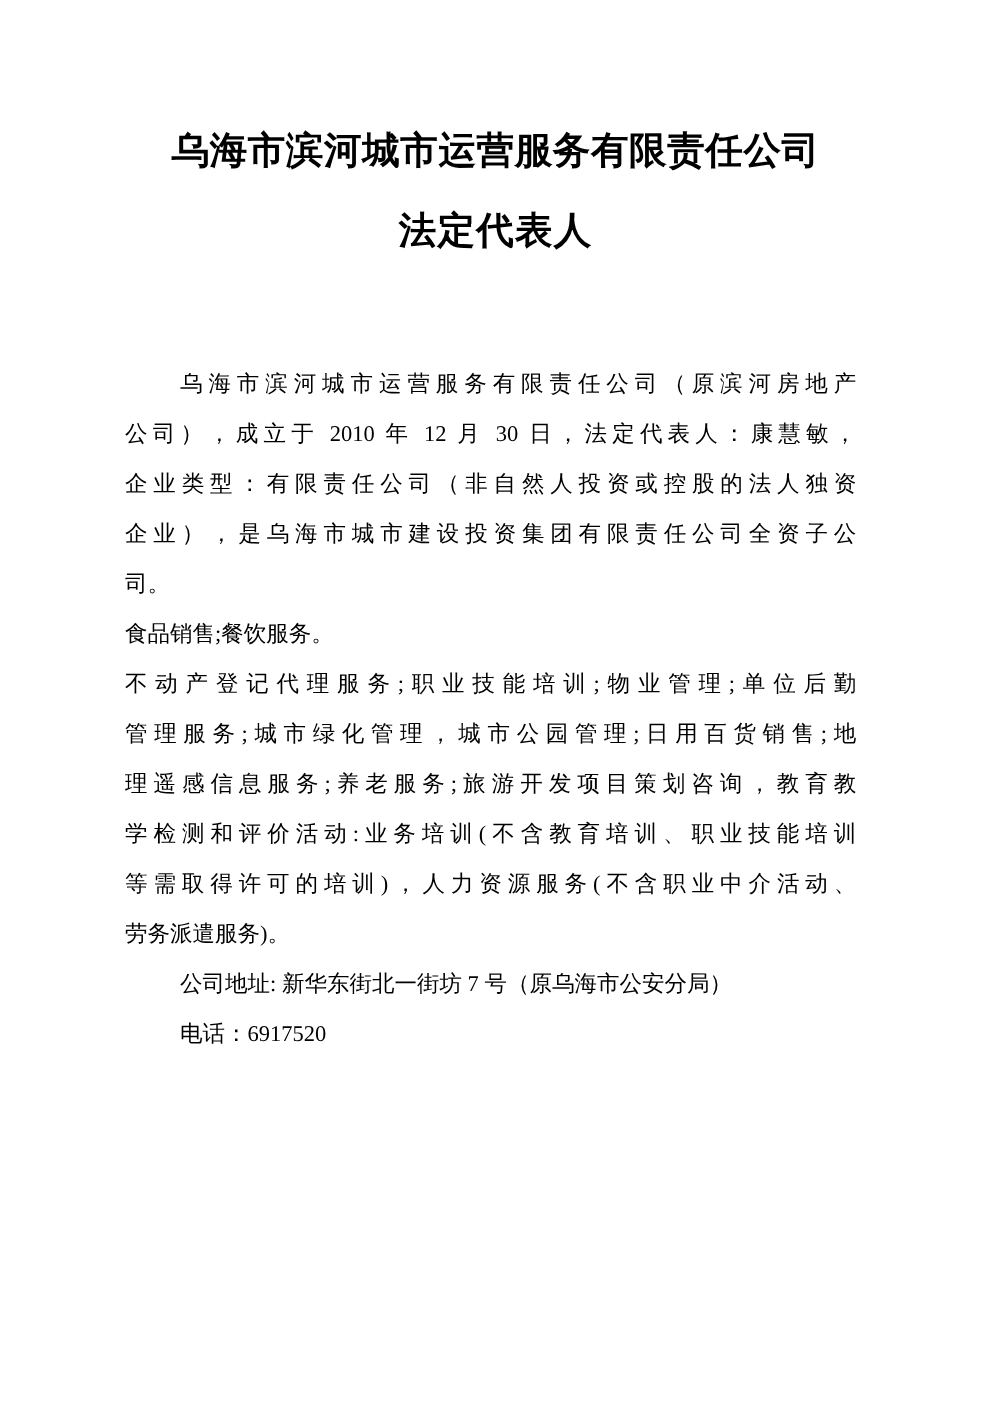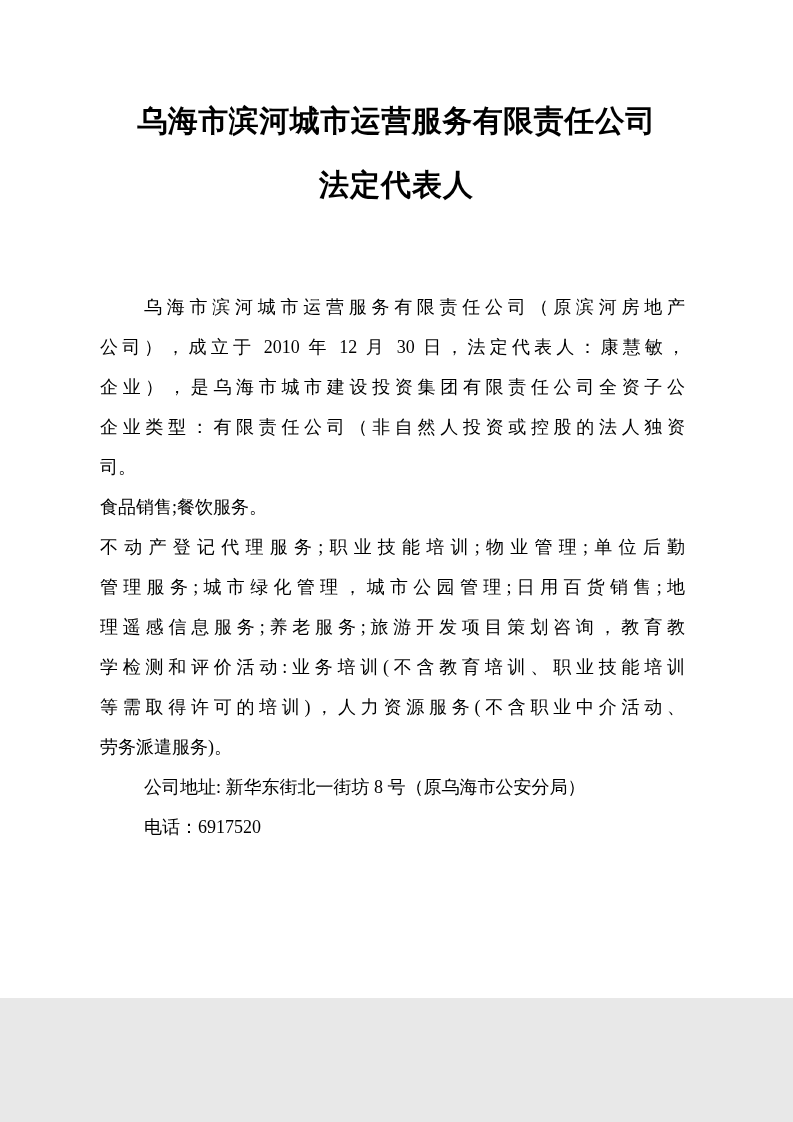--- a/index.html
+++ b/index.html
@@ -1,19 +1,19 @@
 <!DOCTYPE html>
 <html><head>
 <meta charset="utf-8">
 <style>
   html, body { margin: 0; padding: 0; background: #e8e8e8; }
   .page {
     position: relative;
     width: 793px;
-    height: 998px;
+    height: 1122px;
     margin: 0 auto;
     background: #ffffff;
     color: #000000;
     font-family: "Liberation Serif", "DejaVu Serif", serif;
     overflow: hidden;
   }
   .doc-title {
     position: absolute;
     left: 0;
     width: 100%;
@@ -54,40 +54,40 @@
 
   <div class="doc-title t1">乌海市滨河城市运营服务有限责任公司</div>
 
   <div class="doc-title t2">法定代表人</div>
 
   <div class="doc-body">
 
     <div>
       <div class="text-line indent fill">乌海市滨河城市运营服务有限责任公司（原滨河房地产</div>
       <div class="text-line fill">公司），成立于 2010 年 12 月 30 日，法定代表人：康慧敏，</div>
+      <div class="text-line fill">企业类型：有限责任公司（非自然人投资或控股的法人独资</div>
       <div class="text-line fill">企业），是乌海市城市建设投资集团有限责任公司全资子公</div>
-      <div class="text-line fill">企业类型：有限责任公司（非自然人投资或控股的法人独资</div>
       <div class="text-line">司。</div>
     </div>
 
     <div>
       <div class="text-line">食品销售;餐饮服务。</div>
     </div>
 
     <div>
       <div class="text-line fill">不动产登记代理服务;职业技能培训;物业管理;单位后勤</div>
       <div class="text-line fill">管理服务;城市绿化管理，城市公园管理;日用百货销售;地</div>
       <div class="text-line fill">理遥感信息服务;养老服务;旅游开发项目策划咨询，教育教</div>
       <div class="text-line fill">学检测和评价活动:业务培训(不含教育培训、职业技能培训</div>
       <div class="text-line fill">等需取得许可的培训)，人力资源服务(不含职业中介活动、</div>
       <div class="text-line">劳务派遣服务)。</div>
     </div>
 
     <div>
-      <div class="text-line indent">公司地址: 新华东街北一街坊 8 号（原乌海市公安分局）</div>
+      <div class="text-line indent">公司地址: 新华东街北一街坊 7 号（原乌海市公安分局）</div>
     </div>
 
     <div>
       <div class="text-line indent">电话：6917520</div>
     </div>
 
   </div>
 </div>
 
 </body></html>

